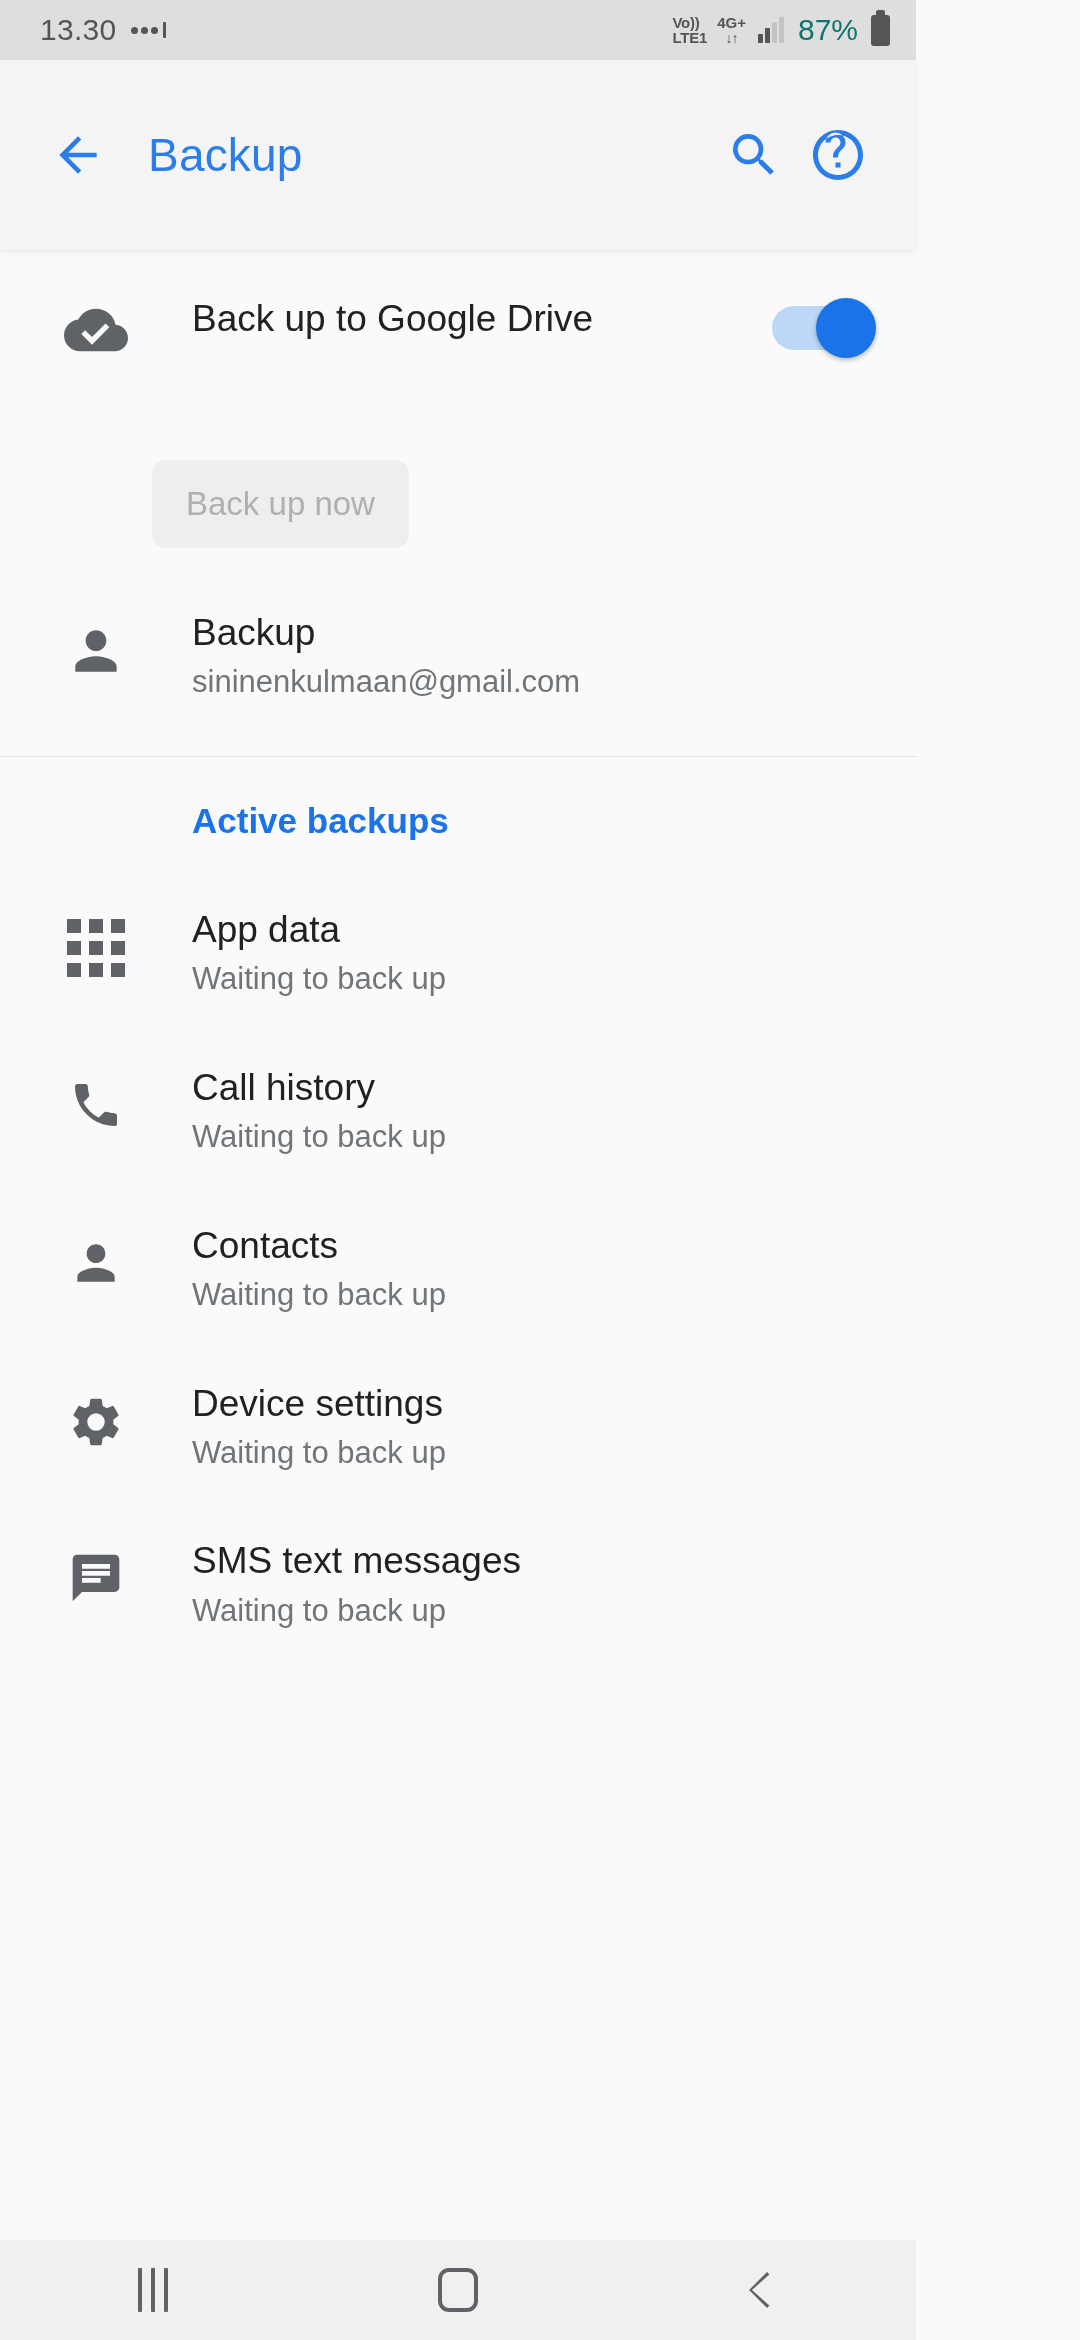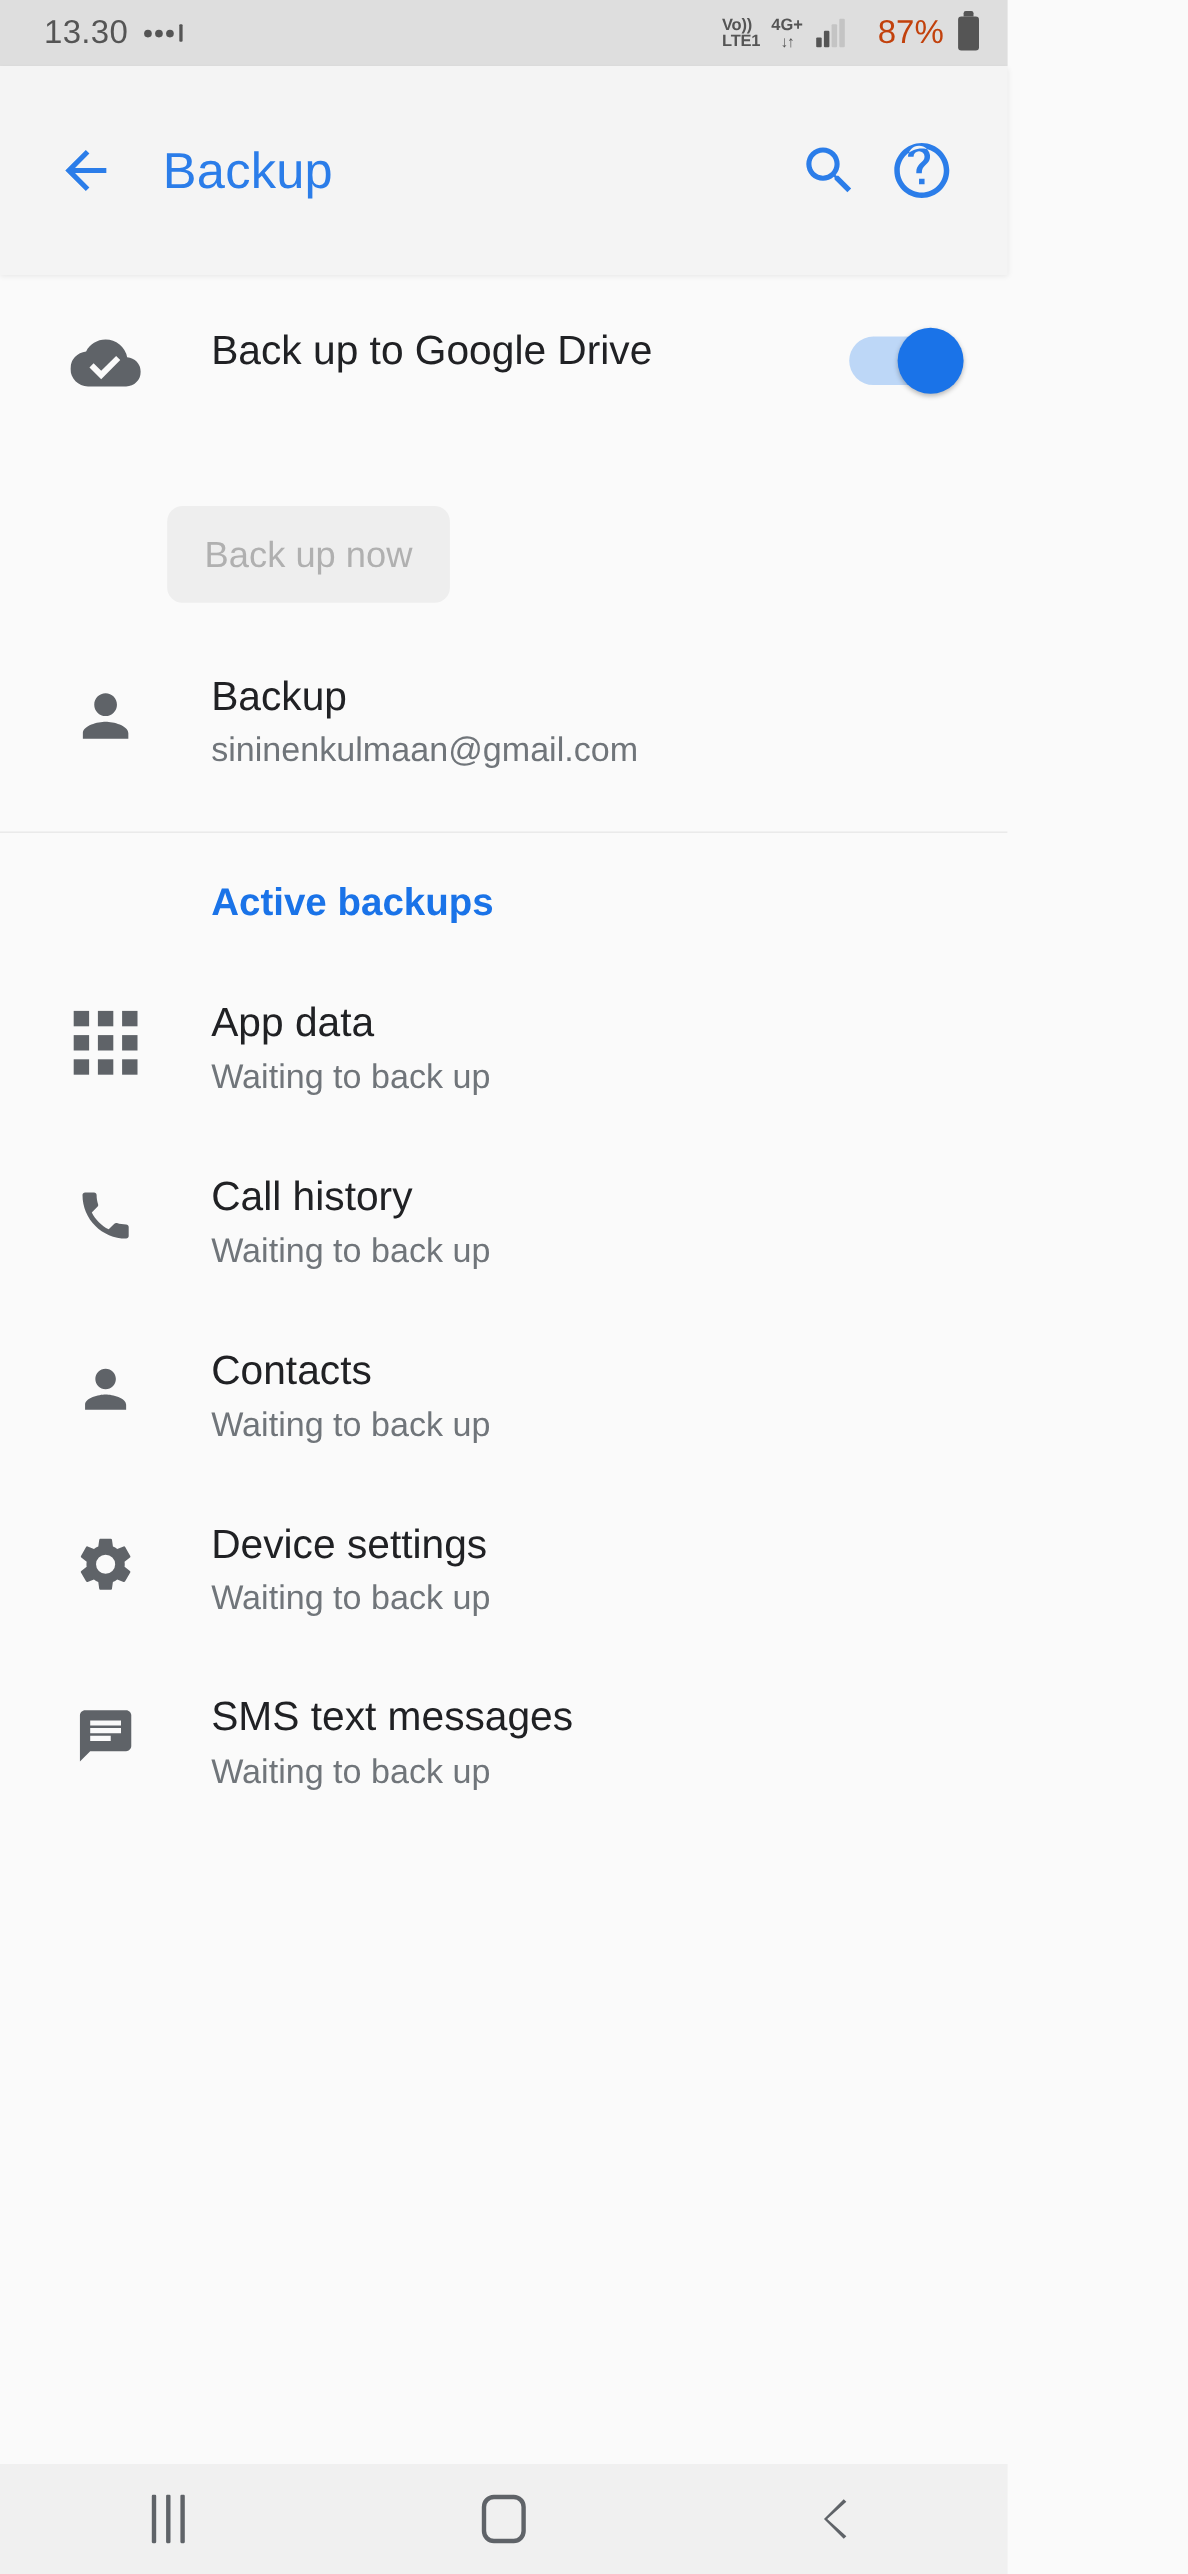--- a/index.html
+++ b/index.html
@@ -105,23 +105,23 @@
     width: 5px;
     background: #555555;
     border-radius: 1px;
   }
   .signal-bars span:nth-child(1) { height: 9px; }
   .signal-bars span:nth-child(2) { height: 15px; }
   .signal-bars span:nth-child(3) { height: 21px; background: #c4c4c4; }
   .signal-bars span:nth-child(4) { height: 26px; background: #c4c4c4; }
   .battery-text {
     font-size: 30px;
-    color: #c2410c;
+    color: #0f766e;
     line-height: 1;
-    margin-left: 20px;
+    margin-left: 4px;
   }
   .battery-icon {
     position: relative;
     width: 19px;
     height: 31px;
     border-radius: 3px;
     background: #555555;
     margin-left: 3px;
   }
   .battery-icon:before {

